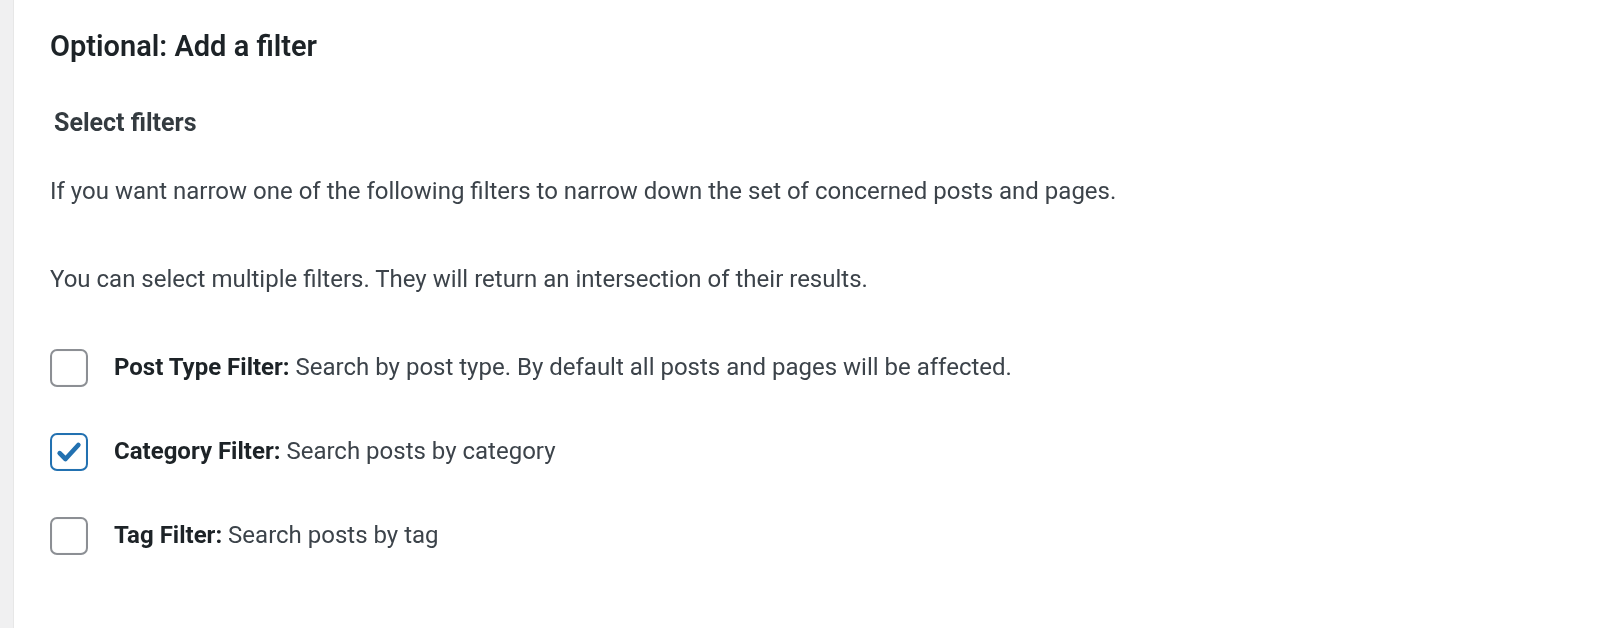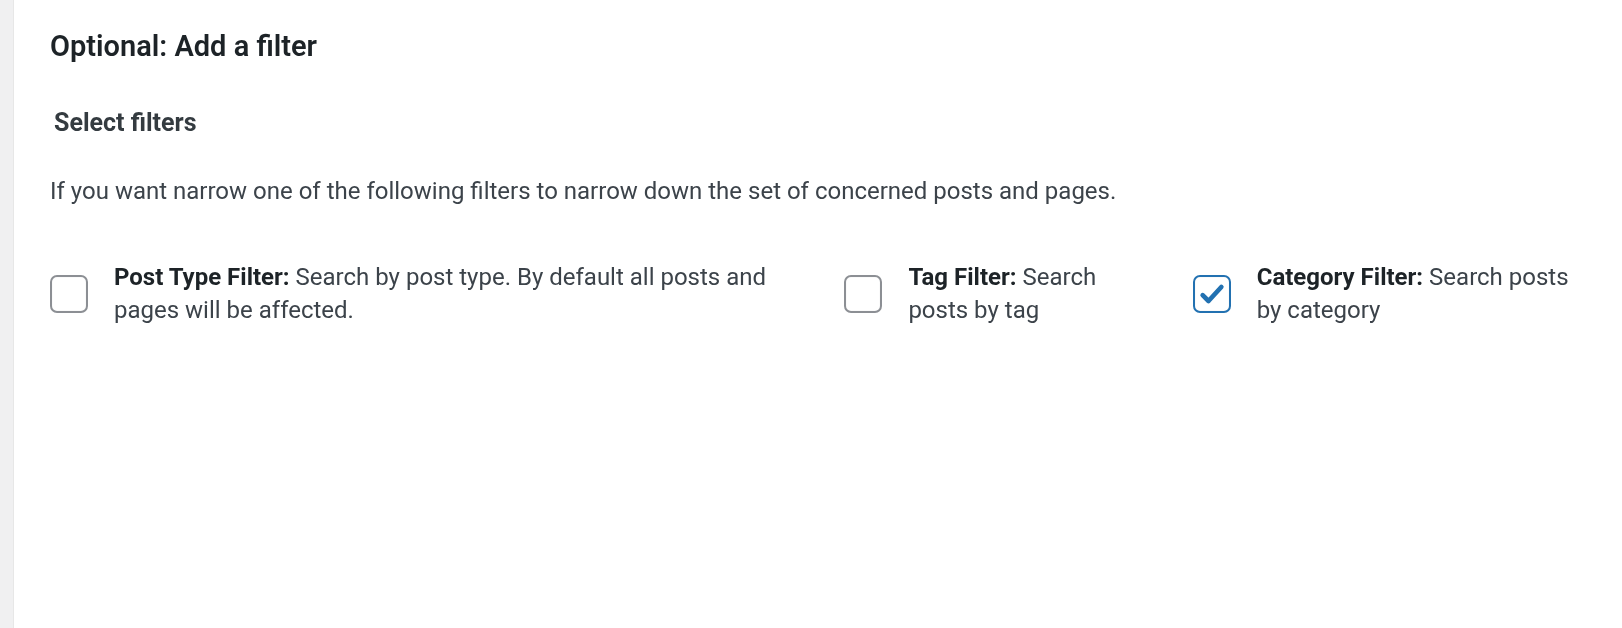--- a/index.html
+++ b/index.html
@@ -40,20 +40,21 @@
       margin-left: 4px;
     }
     p.desc {
       font-size: 24px;
       color: #3c434a;
       line-height: 1.5;
       margin-bottom: 52px;
     }
     .filters {
       display: flex;
+      flex-direction: column;
       gap: 46px;
     }
     .filter-row {
       display: flex;
       align-items: center;
       gap: 26px;
     }
     .checkbox {
       width: 38px;
       height: 38px;
@@ -95,47 +96,48 @@
 <div class="sidebar-gutter"></div>
 
 <div class="content">
 
   <h2 class="section-title">Optional: Add a filter</h2>
 
   <h3 class="sub-title">Select filters</h3>
 
   <p class="desc">If you want narrow one of the following filters to narrow down the set of concerned posts and pages.</p>
 
+  <p class="desc">You can select multiple filters. They will return an intersection of their results.</p>
 
   <div class="filters">
 
     <div class="filter-row">
       <span class="checkbox">
         
       </span>
       <label class="filter-label">
         <span class="bold">Post Type Filter:</span><span> Search by post type. By default all posts and pages will be affected.</span>
-      </label>
-    </div>
-
-    <div class="filter-row">
-      <span class="checkbox">
-        
-      </span>
-      <label class="filter-label">
-        <span class="bold">Tag Filter:</span><span> Search posts by tag</span>
       </label>
     </div>
 
     <div class="filter-row">
       <span class="checkbox checked">
         <svg viewBox="0 0 24 24" fill="none" stroke="#2271b1" stroke-width="4" stroke-linecap="round" stroke-linejoin="round">
             <polyline points="4 13 9 18 20 6"></polyline>
           </svg>
       </span>
       <label class="filter-label">
         <span class="bold">Category Filter:</span><span> Search posts by category</span>
       </label>
     </div>
 
+    <div class="filter-row">
+      <span class="checkbox">
+        
+      </span>
+      <label class="filter-label">
+        <span class="bold">Tag Filter:</span><span> Search posts by tag</span>
+      </label>
+    </div>
+
   </div>
 
 </div>
 
 </body></html>

